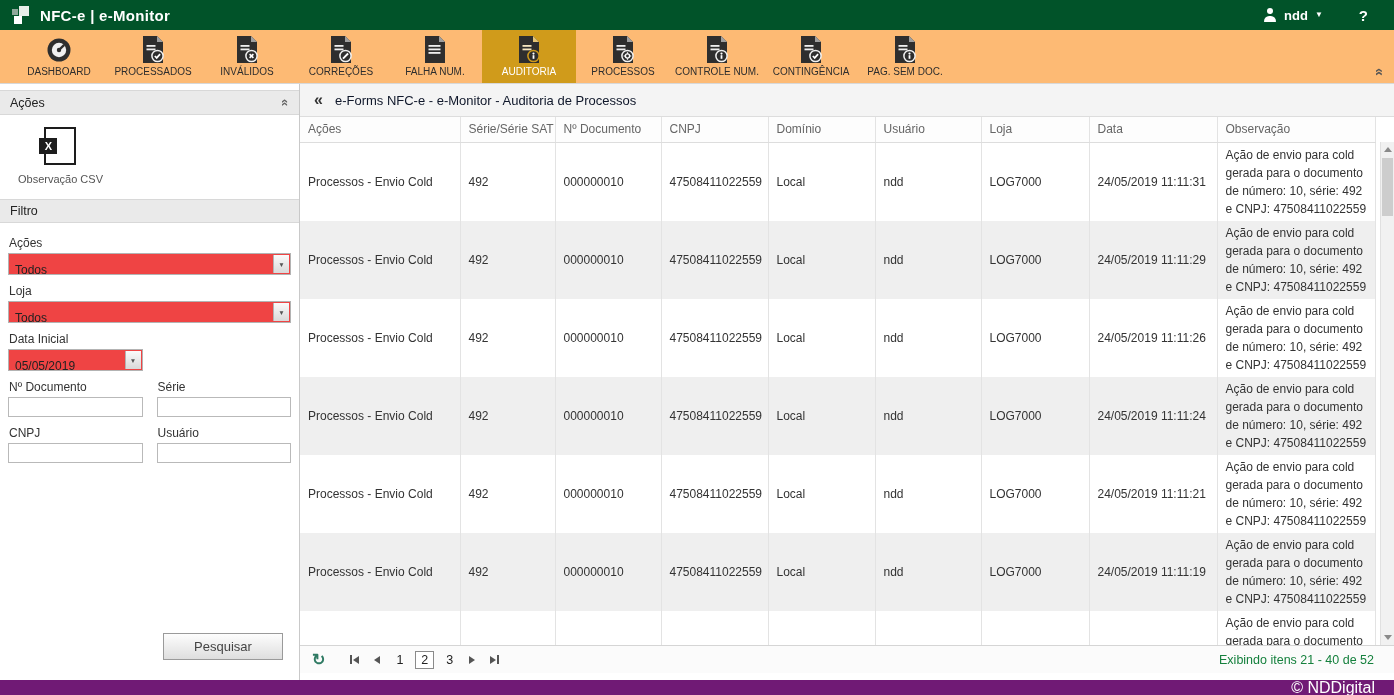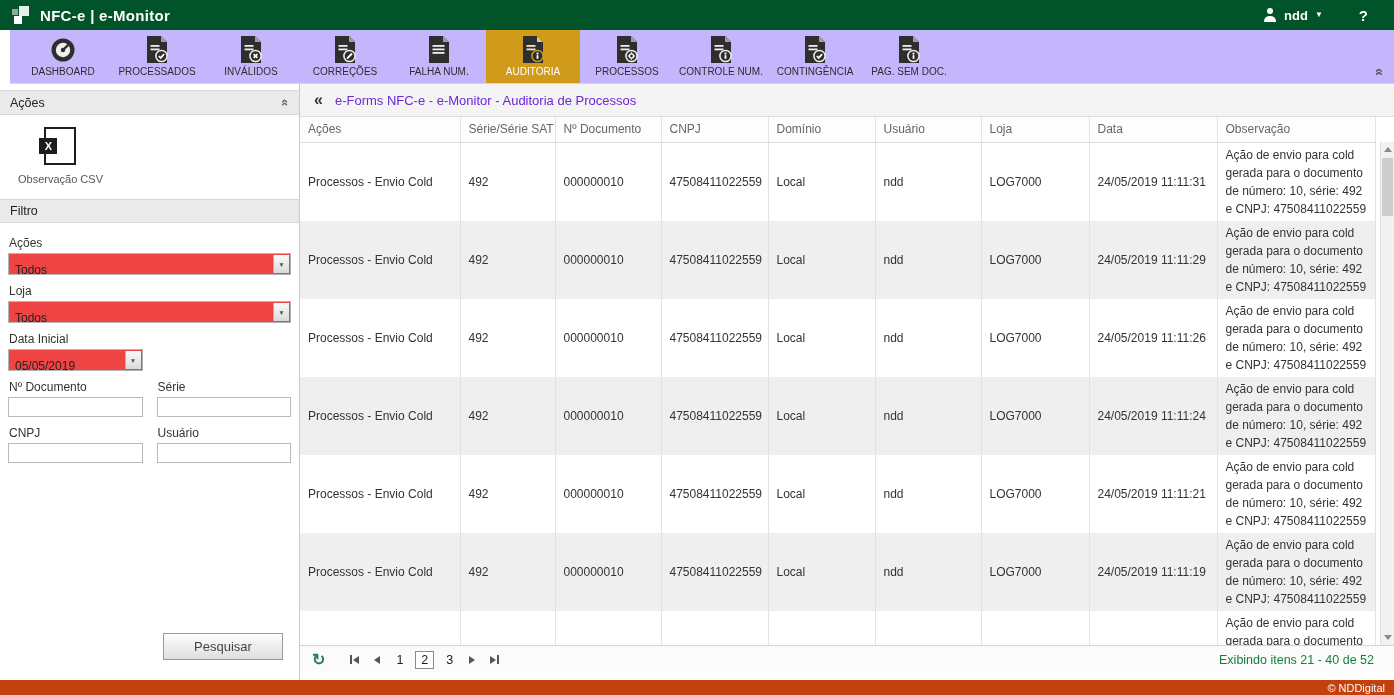--- a/index.html
+++ b/index.html
@@ -17,21 +17,21 @@
   .topbar-spacer { flex:1; }
   .user-area { display:flex; align-items:center; gap:7px; margin-right:36px; cursor:pointer; }
   .person { width:15px; height:14px; position:relative; }
   .person::before { content:""; position:absolute; top:0; left:4.5px; width:6px; height:6px; border-radius:50%; background:#fff; }
   .person::after { content:""; position:absolute; bottom:0; left:1.5px; width:12px; height:6px; border-radius:6px 6px 1px 1px; background:#fff; }
   .user-name { font-size:13px; font-weight:bold; }
   .caret-down { font-size:8px; line-height:1; }
   .help-btn { font-size:15px; font-weight:bold; cursor:pointer; margin-right:14px; }
 
   
-  .toolbar { height:54px; flex:0 0 auto; background:#c4b5fd; border-bottom:1px solid #d8d8d8; display:flex; padding-left:6px; position:relative;margin-left:10px; }
+  .toolbar { height:54px; flex:0 0 auto; background:#fdba74; border-bottom:1px solid #d8d8d8; display:flex; padding-left:12px; position:relative; }
   .tab { width:94px; display:flex; flex-direction:column; align-items:center; justify-content:center; gap:3px; cursor:pointer; }
   .tab-icon { height:27px; display:flex; align-items:flex-end; }
   .tab-label { font-size:10px; color:#2d2d2d; white-space:nowrap; }
   .tab.active { background:#d09b1b; }
   .tab.active .tab-label { color:#fff; }
   .collapse-up { position:absolute; right:10px; bottom:3px; color:#555; font-size:14px; font-weight:bold; display:inline-block; transform:rotate(90deg); cursor:pointer; }
 
   .body { flex:1; display:flex; min-height:0; }
 
   
@@ -52,21 +52,21 @@
   .two-col { display:grid; grid-template-columns:1fr 1fr; column-gap:14px; }
   .text-input { height:20px; border:1px solid #b9b9b9; width:100%; font-size:12px; padding:0 5px; font-family:"Liberation Sans", sans-serif; }
   .sidebar-spacer { flex:1; }
   .search-row { padding:0 16px 20px 0; display:flex; justify-content:flex-end; }
   .search-btn { width:120px; height:27px; background:linear-gradient(#fdfdfd,#dedede); border:1px solid #9a9a9a; font-size:13px; color:#444; cursor:pointer; font-family:"Liberation Sans", sans-serif; }
 
   
   .main { flex:1; min-width:0; display:flex; flex-direction:column; background:#fff; }
   .breadcrumb { height:33px; flex:0 0 auto; background:#f4f4f4; display:flex; align-items:center; gap:12px; padding:0 14px; border-bottom:1px solid #ddd; }
   .bc-collapse { font-size:16px; font-weight:bold; color:#333; cursor:pointer; }
-  .bc-text { font-size:13px; color:#6d28d9; }
+  .bc-text { font-size:13px; color:#0f172a; }
 
   .table-wrap { position:relative; height:528px; flex:0 0 auto; overflow:hidden; }
   table { border-collapse:collapse; table-layout:fixed; width:1075px; }
   thead th { height:25px; font-weight:normal; font-size:12px; color:#666; text-align:left; padding:0 8px; border-right:1px solid #e3e3e3; border-bottom:1px solid #ddd; background:#fdfdfd; white-space:nowrap; overflow:hidden; }
   tbody tr { height:76px; }
   tbody tr:nth-child(even) { background:#efefef; }
   tbody td { font-size:12px; color:#333; padding:3px 8px; border-right:1px solid #e3e3e3; vertical-align:middle; overflow:hidden; }
   tbody td.obs { line-height:18px;margin-left:10px; }
 
   .vscroll { position:absolute; top:25px; right:0; bottom:0; width:14px; background:#f1f1f1; border-left:1px solid #e0e0e0; }
@@ -80,21 +80,21 @@
   .refresh { color:#2f7a63; font-size:16px; font-weight:bold; cursor:pointer; margin-right:14px; line-height:1; }
   .pg-ctrl { display:flex; align-items:center; gap:1px; padding:0 4px; cursor:pointer; }
   .tri-l { width:0; height:0; border-top:4.5px solid transparent; border-bottom:4.5px solid transparent; border-right:6.5px solid #555; }
   .tri-r { width:0; height:0; border-top:4.5px solid transparent; border-bottom:4.5px solid transparent; border-left:6.5px solid #555; }
   .bar-v { width:2px; height:9px; background:#555; }
   .page-num { font-size:12.5px; color:#222; padding:1px 5px; cursor:pointer; }
   .page-num.current { border:1px solid #8a8a8a; background:#fff; cursor:default; }
   .pg-spacer { flex:1; }
   .pg-status { font-size:12.5px; color:#15803d; padding-right:8px;margin-left:28px; }
 
-  .footer { height:15px; flex:0 0 auto; background:#c2410c; color:#fff; font-size:11px; display:flex; align-items:center; justify-content:flex-end; padding:0 9px; }
+  .footer { height:15px; flex:0 0 auto; background:#701a75; color:#fff; font-size:16px; display:flex; align-items:center; justify-content:flex-end; padding:0 19px; }
 </style>
 </head>
 <body>
 
 <div class="app">
 
   <header class="topbar">
     <span class="logo">
         <span class="sq1"></span>
         <span class="sq2"></span>

